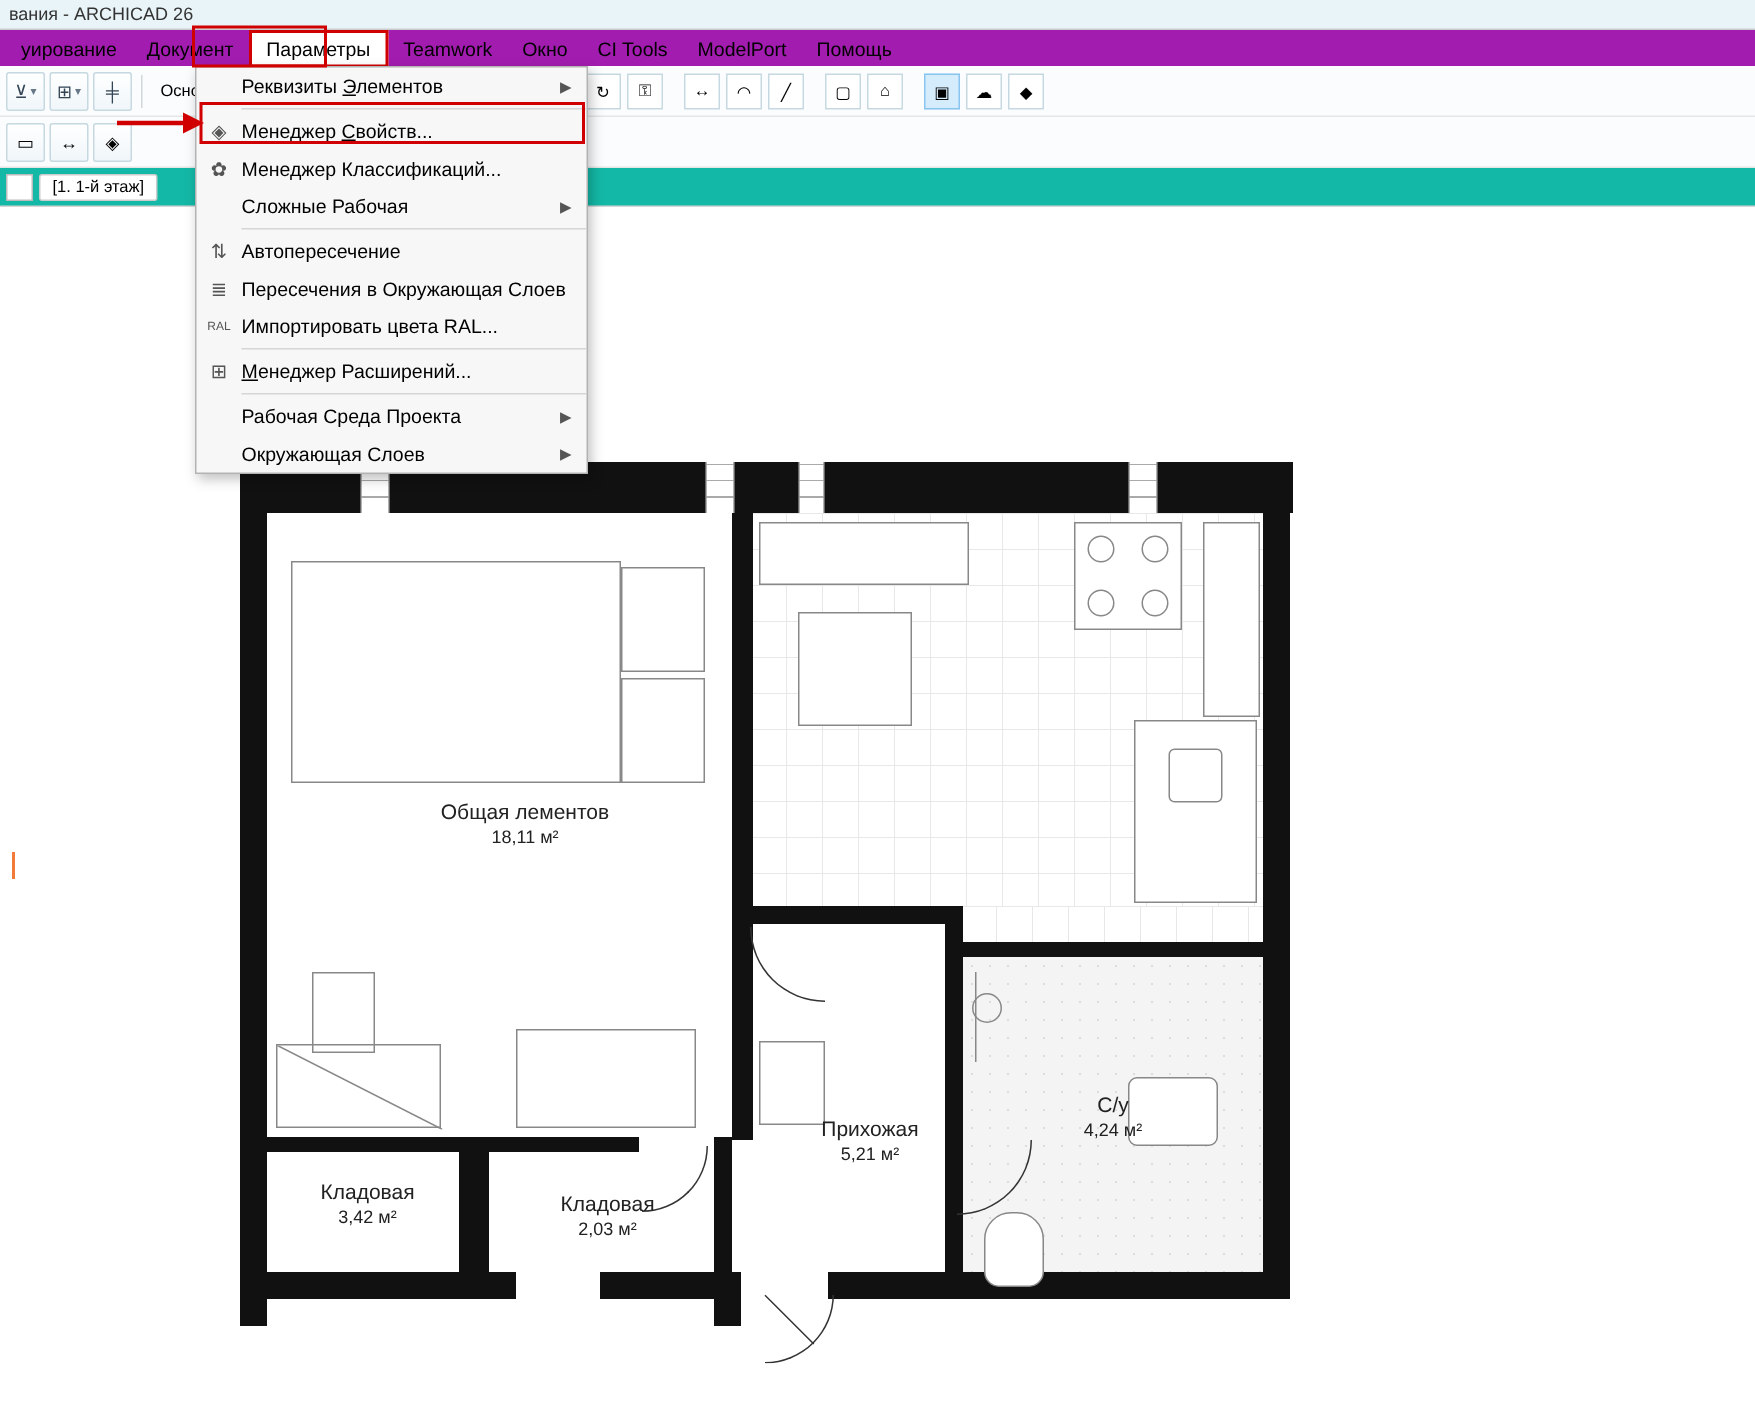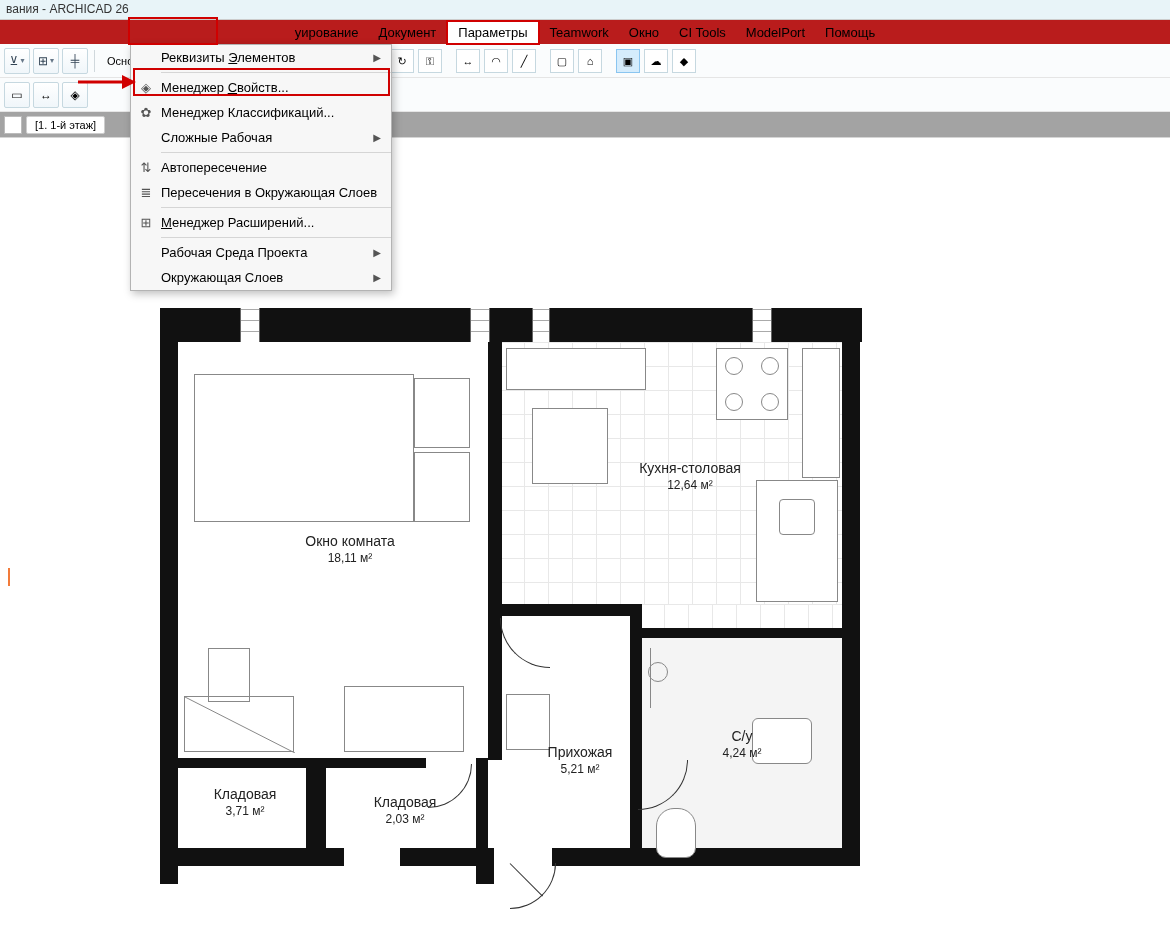--- a/index.html
+++ b/index.html
@@ -1,39 +1,39 @@
 <!DOCTYPE html>
 <html><head>
 <meta charset="utf-8">
 <style>
 * { margin: 0; padding: 0; box-sizing: border-box; font-family: "Segoe UI", Tahoma, sans-serif; }
 body { width: 1170px; height: 940px; background: #fff; overflow: hidden; font-size: 12px; color: #000; position: relative; }
 
 .titlebar { height: 20px; background: #e8f4f8; padding: 2px 6px; font-size: 12px; color: #333; border-bottom: 1px solid #ccc; }
 
-.menubar { height: 24px; background: #b91c1c; display: flex; align-items: center; padding: 0 4px; font-size: 13px; justify-content: center; }
+.menubar { height: 24px; background: #a21caf; display: flex; align-items: center; padding: 0 4px; font-size: 13px; }
 .menubar .item { padding: 3px 10px; cursor: default; }
 .menubar .item.active { background: #fff; border: 2px solid #d00000; }
 
 .highlight-box { position: absolute; border: 2.5px solid #d00000; pointer-events: none; z-index: 60; }
 .highlight-menu { left: 128px; top: 17px; width: 90px; height: 28px; }
 .highlight-item { left: 133px; top: 68px; width: 257px; height: 28px; }
 .arrow { position: absolute; left: 78px; top: 71px; z-index: 61; pointer-events: none; }
 .arrow svg { display: block; }
 
 .toolbar1 { height: 34px; background: #fafcfd; border-bottom: 1px solid #e5e5e5; display: flex; align-items: center; gap: 3px; padding: 0 4px; }
 .toolbar1 .btn { width: 26px; height: 26px; border: 1px solid #c6d8e0; background: linear-gradient(#fff,#f0f6fa); border-radius: 2px; display: flex; align-items: center; justify-content: center; font-size: 12px; color: #345; }
 .toolbar1 .btn.dd::after { content: "▾"; font-size: 8px; margin-left: 2px; color: #678; }
 .toolbar1 .sep { width: 1px; height: 22px; background: #d0d8dc; margin: 0 3px; }
 .toolbar1 .wide { width: auto; padding: 0 6px; font-size: 11px; }
 
 .toolbar2 { height: 34px; background: #fafcfd; border-bottom: 1px solid #e5e5e5; display: flex; align-items: center; gap: 3px; padding: 0 4px; }
 .toolbar2 .btn { width: 26px; height: 26px; border: 1px solid #c6d8e0; background: linear-gradient(#fff,#f0f6fa); border-radius: 2px; display: flex; align-items: center; justify-content: center; }
 
-.tabbar { height: 26px; background: #a3a3a3; border-bottom: 1px solid #d5d5d5; display: flex; align-items: center; gap: 4px; padding: 0 4px; font-size: 11px; }
+.tabbar { height: 26px; background: #14b8a6; border-bottom: 1px solid #d5d5d5; display: flex; align-items: center; gap: 4px; padding: 0 4px; font-size: 11px; }
 .tabbar .tabicon { width: 18px; height: 18px; border: 1px solid #bbb; background: #fff; }
 .tabbar .tab { padding: 2px 8px; background: #fff; border: 1px solid #ccc; border-radius: 2px; }
 
 .dropdown { position: absolute; left: 130px; top: 44px; width: 262px; background: #f7f7f7; border: 1px solid #b3b3b3; box-shadow: 2px 3px 8px rgba(0,0,0,.25); z-index: 50; }
 .dropdown .row { display: flex; align-items: center; height: 25px; font-size: 13px; padding-right: 10px; }
 .dropdown .iconcol { width: 30px; display: flex; justify-content: center; font-size: 13px; color: #555; }
 .dropdown .label { flex: 1; white-space: nowrap; }
 .dropdown .label .ul { text-decoration: underline; }
 .dropdown .sub { font-size: 10px; color: #555; }
 .dropdown hr { border: none; border-top: 1px solid #d5d5d5; margin: 2px 0 2px 30px; }
@@ -160,20 +160,24 @@
   </div>
   <hr>
   <div class="row">
     <div class="iconcol">⇅</div>
     <div class="label">Автопересечение</div>
   </div>
   <div class="row">
     <div class="iconcol">≣</div>
     <div class="label">Пересечения в Окружающая Слоев</div>
   </div>
+  <div class="row">
+    <div class="iconcol" style="font-size:8px;">RAL</div>
+    <div class="label">Импортировать цвета RAL...</div>
+  </div>
   <hr>
   <div class="row">
     <div class="iconcol">⊞</div>
     <div class="label"><span class="ul">М</span>енеджер Расширений...</div>
   </div>
   <hr>
   <div class="row">
     <div class="iconcol"></div>
     <div class="label">Рабочая Среда Проекта</div>
     <div class="sub">▶</div>
@@ -267,37 +271,33 @@
     <div class="door-arc" style="left:340px; top:310px; width:50px; height:50px; transform:rotate(0deg);"></div>
     <div style="position:absolute; left:478px; top:452px; width:50px; height:50px; border:1px solid #333; border-top:none; border-right:none; border-radius:0 0 0 100%; transform:scaleX(-1);"></div>
     <div style="position:absolute; left:268px; top:456px; width:44px; height:44px; border:1px solid #333; border-top:none; border-left:none; border-radius:0 0 44px 0;"></div>
 
     <div class="entry">
       <div class="arc"></div>
       <div class="leaf"></div>
     </div>
 
     <div class="room-label" style="left:80px; top:225px; width:220px;">
-      <div>Окно комната</div>
+      <div>Общая лементов</div>
         <div class="area">18,11 м²</div>
-    </div>
-    <div class="room-label" style="left:440px; top:152px; width:180px;">
-      <div>Кухня-столовая</div>
-        <div class="area">12,64 м²</div>
     </div>
     <div class="room-label" style="left:370px; top:436px; width:100px;">
       <div>Прихожая</div>
         <div class="area">5,21 м²</div>
     </div>
     <div class="room-label" style="left:532px; top:420px; width:100px;">
       <div>С/у</div>
         <div class="area">4,24 м²</div>
     </div>
     <div class="room-label" style="left:30px; top:478px; width:110px;">
       <div>Кладовая</div>
-        <div class="area">3,71 м²</div>
+        <div class="area">3,42 м²</div>
     </div>
     <div class="room-label" style="left:180px; top:486px; width:130px;">
       <div>Кладовая</div>
         <div class="area">2,03 м²</div>
     </div>
   </div>
 </div>
 
 </body></html>

